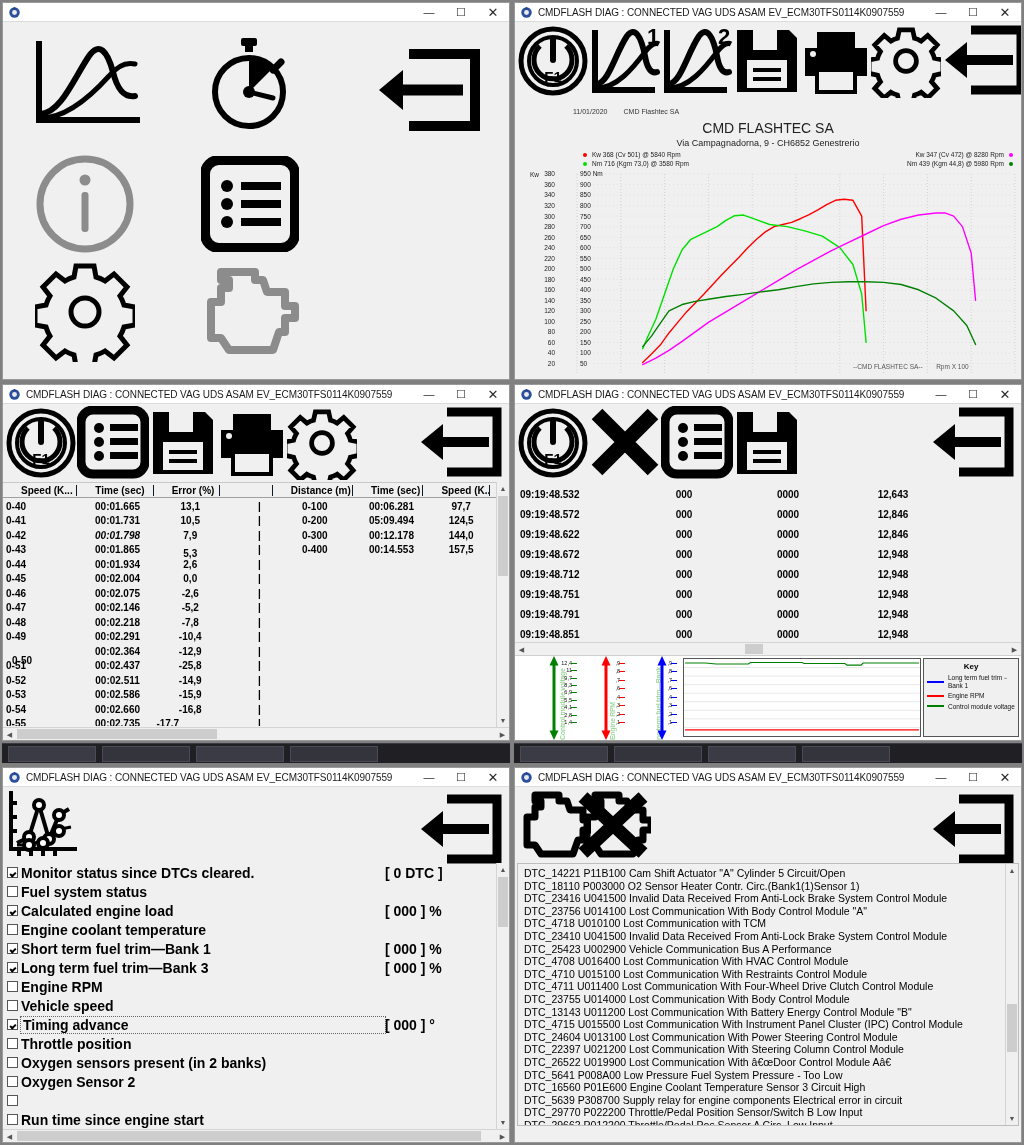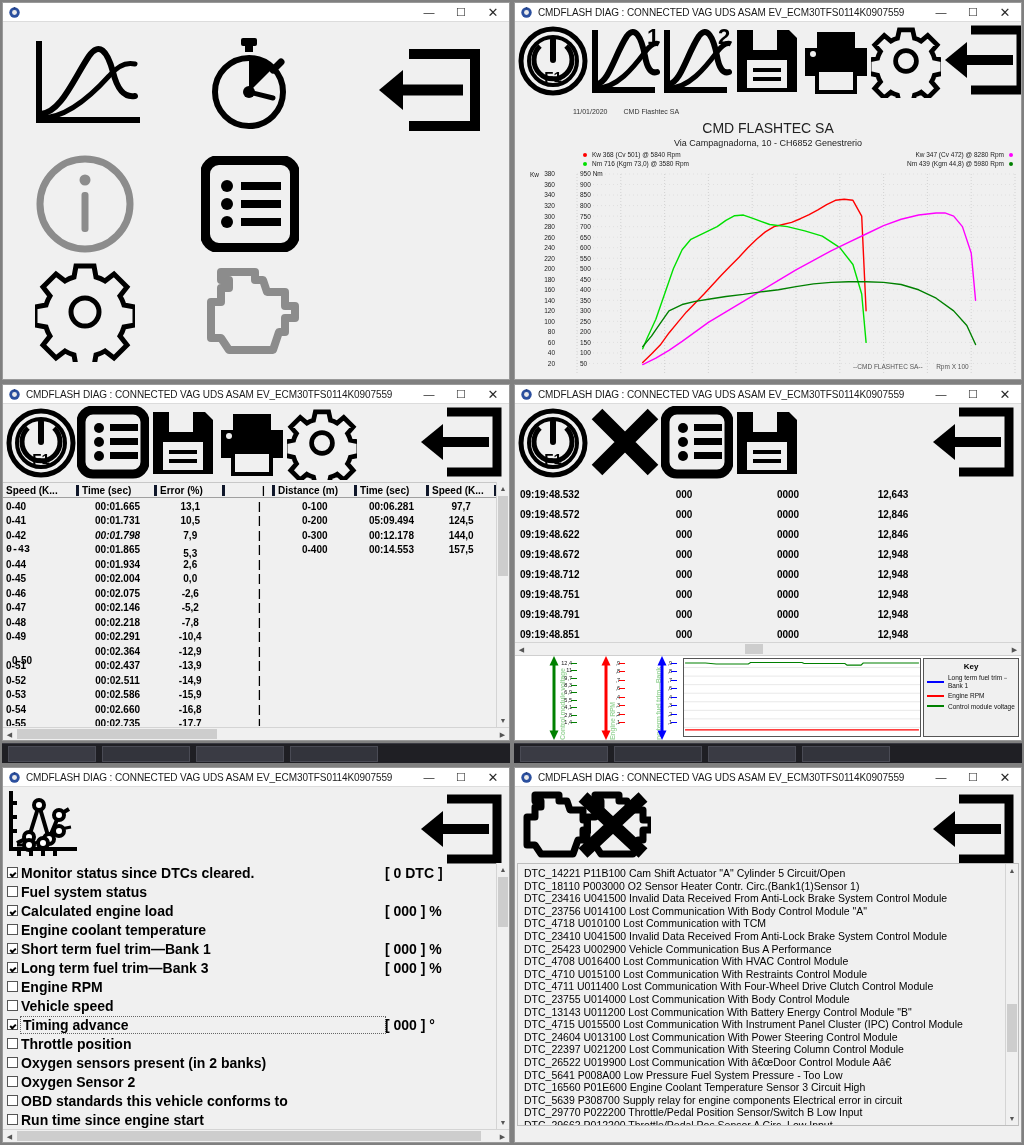--- a/index.html
+++ b/index.html
@@ -88,21 +88,21 @@
   .legrow { height: 9px; line-height: 9px; }
   .legL .dot { margin-right: 5px; }
   .legR .dot { margin-left: 5px; }
 
   
   .tblhead {
     display: flex; font-size: 10px; font-weight: bold; color: #000;
     border-top: 1px solid #c8c8c8; border-bottom: 1px solid #a0a0a0;
     background: #f0f0f0; height: 16px; align-items: center;
   }
-  .tblhead .th { border-right: 3px solid #0f172a; padding-left: 3px; overflow: hidden; white-space: nowrap; }
+  .tblhead .th { border-right: 1px solid #0f172a; padding-left: 18px; overflow: hidden; white-space: nowrap; }
   .rowline { display: flex; font-size: 10px; font-weight: bold; color: #000; height: 14.5px; align-items: center; }
   .rowline .td { overflow: hidden; white-space: nowrap; }
 
   .vscroll {
     position: absolute; right: 0; top: 0; bottom: 0; width: 13px;
     background: #f0f0f0; border-left: 1px solid #d4d4d4;
   }
   .vscroll .arr { height: 13px; text-align: center; font-size: 7px; color: #555; line-height: 13px; }
   .vscroll .thumb { position:absolute; left:1px; right:1px; background:#cdcdcd; }
   .hscroll {
@@ -299,21 +299,21 @@
               <path d="M26 18 L4 36 L26 54 Z" fill="#000"></path>
             </svg>
           </div>
         </div>
 
         <div class="dyno" style="position:absolute;left:0;right:0;top:76px;bottom:0;">
           <div class="dy-date">
             <span>11/01/2020</span><span>CMD Flashtec SA</span>
           </div>
           <div class="dy-h1">CMD FLASHTEC SA</div>
-          <div class="dy-h2">Via Campagnadorna, 10 - CH6852 Genestrerio</div>
+          <div class="dy-h2">Via Campagnadorna, 9 - CH6852 Genestrerio</div>
 
           <div class="leg legL">
             <div class="legrow"><span class="dot" style="background:#ff0000"></span><span>Kw 368 (Cv 501) @ 5840 Rpm</span></div>
             <div class="legrow"><span class="dot" style="background:#00e000"></span><span>Nm 716 (Kgm 73,0) @ 3580 Rpm</span></div>
           </div>
           <div class="leg legR">
             <div class="legrow"><span>Kw 347 (Cv 472) @ 8280 Rpm</span><span class="dot" style="background:#ff00ff"></span></div>
             <div class="legrow"><span>Nm 439 (Kgm 44,8) @ 5980 Rpm</span><span class="dot" style="background:#008000"></span></div>
           </div>
 
@@ -518,21 +518,21 @@
                 <div class="td" style="width: 76px; text-align: left; padding-left: 3px;">0-42</div>
                 <div class="td" style="width: 78px; text-align: center; font-style: italic;">00:01.798</div>
                 <div class="td" style="width: 68px; text-align: center;">7,9</div>
                 <div class="td" style="width: 34px; text-align: left;"></div>
                 <div class="td" style="width: 16px; text-align: left;">|</div>
                 <div class="td" style="width: 82px; text-align: center;">0-300</div>
                 <div class="td" style="width: 72px; text-align: center;">00:12.178</div>
                 <div class="td" style="width: 68px; text-align: center;">144,0</div>
               </div>
               <div class="rowline">
-                <div class="td" style="width: 76px; text-align: left; padding-left: 3px; font-family: Liberation Mono, monospace;">0-43</div>
+                <div class="td" style="width: 76px; text-align: left; padding-left: 3px;">0-43</div>
                 <div class="td" style="width: 78px; text-align: center;">00:01.865</div>
                 <div class="td" style="width: 68px; text-align: center; margin-top: 8px;">5,3</div>
                 <div class="td" style="width: 34px; text-align: left;"></div>
                 <div class="td" style="width: 16px; text-align: left;">|</div>
                 <div class="td" style="width: 82px; text-align: center;">0-400</div>
                 <div class="td" style="width: 72px; text-align: center;">00:14.553</div>
                 <div class="td" style="width: 68px; text-align: center;">157,5</div>
               </div>
               <div class="rowline">
                 <div class="td" style="width: 76px; text-align: left; padding-left: 3px;">0-44</div>
@@ -600,21 +600,21 @@
                 <div class="td" style="width: 68px; text-align: center;">-12,9</div>
                 <div class="td" style="width: 34px; text-align: left;"></div>
                 <div class="td" style="width: 16px; text-align: left;">|</div>
                 <div class="td" style="width: 82px; text-align: center;"></div>
                 <div class="td" style="width: 72px; text-align: center;"></div>
                 <div class="td" style="width: 68px; text-align: center;"></div>
               </div>
               <div class="rowline">
                 <div class="td" style="width: 76px; text-align: left; padding-left: 3px;">0-51</div>
                 <div class="td" style="width: 78px; text-align: center;">00:02.437</div>
-                <div class="td" style="width: 68px; text-align: center;">-13,9</div>
+                <div class="td" style="width: 68px; text-align: center;">-25,8</div>
                 <div class="td" style="width: 34px; text-align: left;"></div>
                 <div class="td" style="width: 16px; text-align: left;">|</div>
                 <div class="td" style="width: 82px; text-align: center;"></div>
                 <div class="td" style="width: 72px; text-align: center;"></div>
                 <div class="td" style="width: 68px; text-align: center;"></div>
               </div>
               <div class="rowline">
                 <div class="td" style="width: 76px; text-align: left; padding-left: 3px;">0-52</div>
                 <div class="td" style="width: 78px; text-align: center;">00:02.511</div>
                 <div class="td" style="width: 68px; text-align: center;">-14,9</div>
@@ -640,21 +640,21 @@
                 <div class="td" style="width: 68px; text-align: center;">-16,8</div>
                 <div class="td" style="width: 34px; text-align: left;"></div>
                 <div class="td" style="width: 16px; text-align: left;">|</div>
                 <div class="td" style="width: 82px; text-align: center;"></div>
                 <div class="td" style="width: 72px; text-align: center;"></div>
                 <div class="td" style="width: 68px; text-align: center;"></div>
               </div>
               <div class="rowline">
                 <div class="td" style="width: 76px; text-align: left; padding-left: 3px;">0-55</div>
                 <div class="td" style="width: 78px; text-align: center;">00:02.735</div>
-                <div class="td" style="width: 68px; text-align: center;">-17,7</div>
+                <div class="td" style="width: 68px; ">-17,7</div>
                 <div class="td" style="width: 34px; text-align: left;"></div>
                 <div class="td" style="width: 16px; text-align: left;">|</div>
                 <div class="td" style="width: 82px; text-align: center;"></div>
                 <div class="td" style="width: 72px; text-align: center;"></div>
                 <div class="td" style="width: 68px; text-align: center;"></div>
               </div>
             </div>
           <div class="vscroll" style="bottom:13px;">
             <div class="arr">▲</div>
             <div class="thumb" style="top:14px;height:80px;"></div>
@@ -1037,21 +1037,20 @@
                 <div class="pidlabel">Oxygen sensors present (in 2 banks)</div>
                 <div class="pidval"></div>
               </div>
               <div class="pidrow">
                 <div class="cb"></div>
                 <div class="pidlabel">Oxygen Sensor 2</div>
                 <div class="pidval"></div>
               </div>
               <div class="pidrow">
                 <div class="cb"></div>
-                <div class="pidlabel">OBD standards this vehicle conforms to</div>
                 <div class="pidval"></div>
               </div>
               <div class="pidrow">
                 <div class="cb"></div>
                 <div class="pidlabel">Run time since engine start</div>
                 <div class="pidval"></div>
               </div>
             </div>
           <div class="vscroll" style="bottom:13px;">
             <div class="arr">▲</div>

